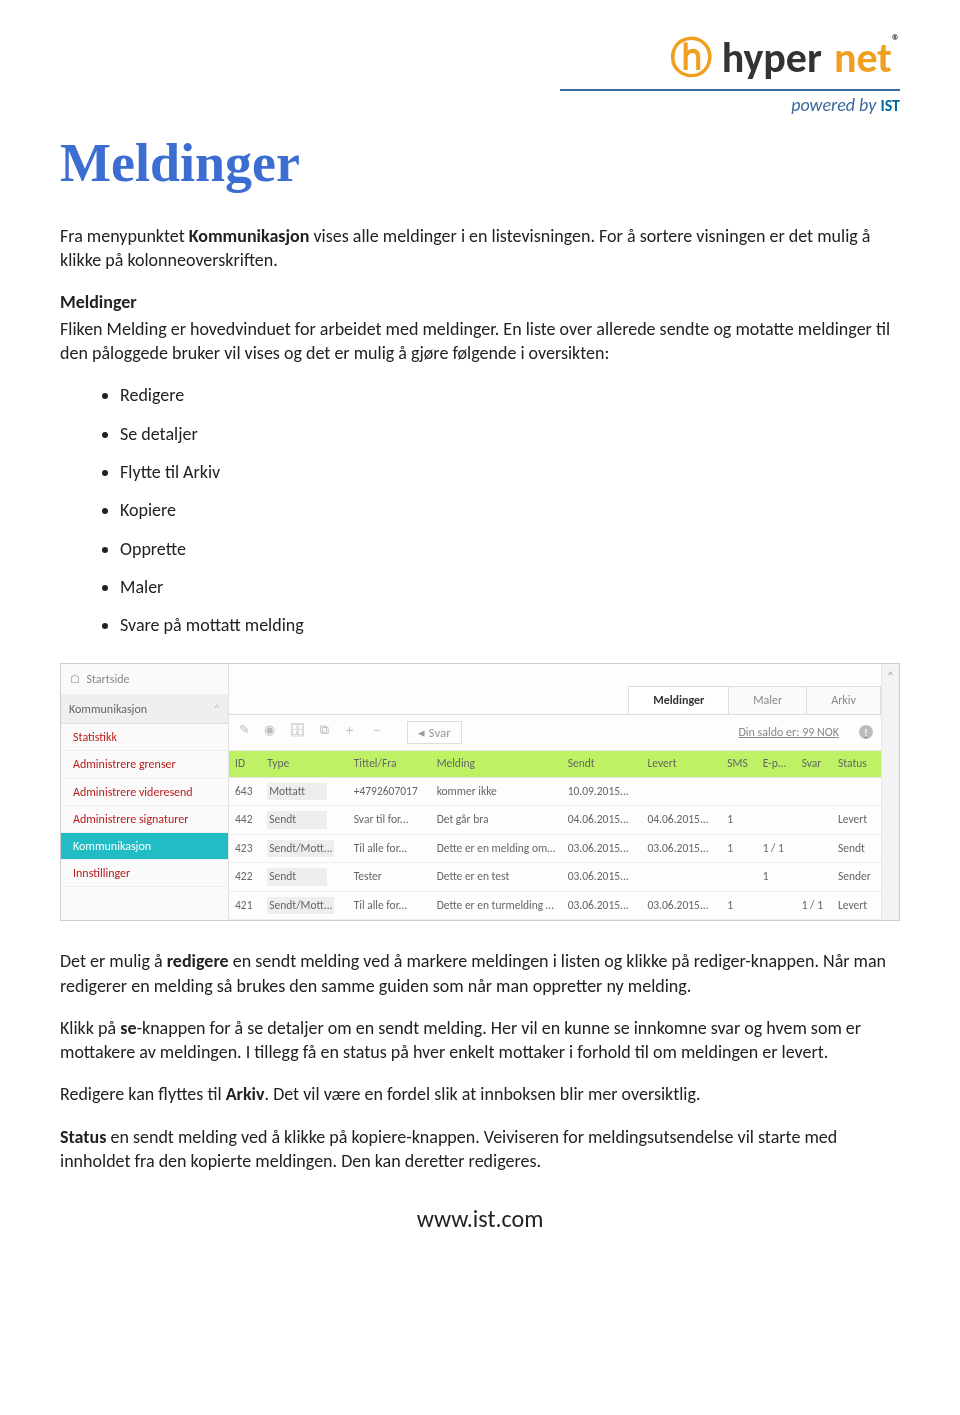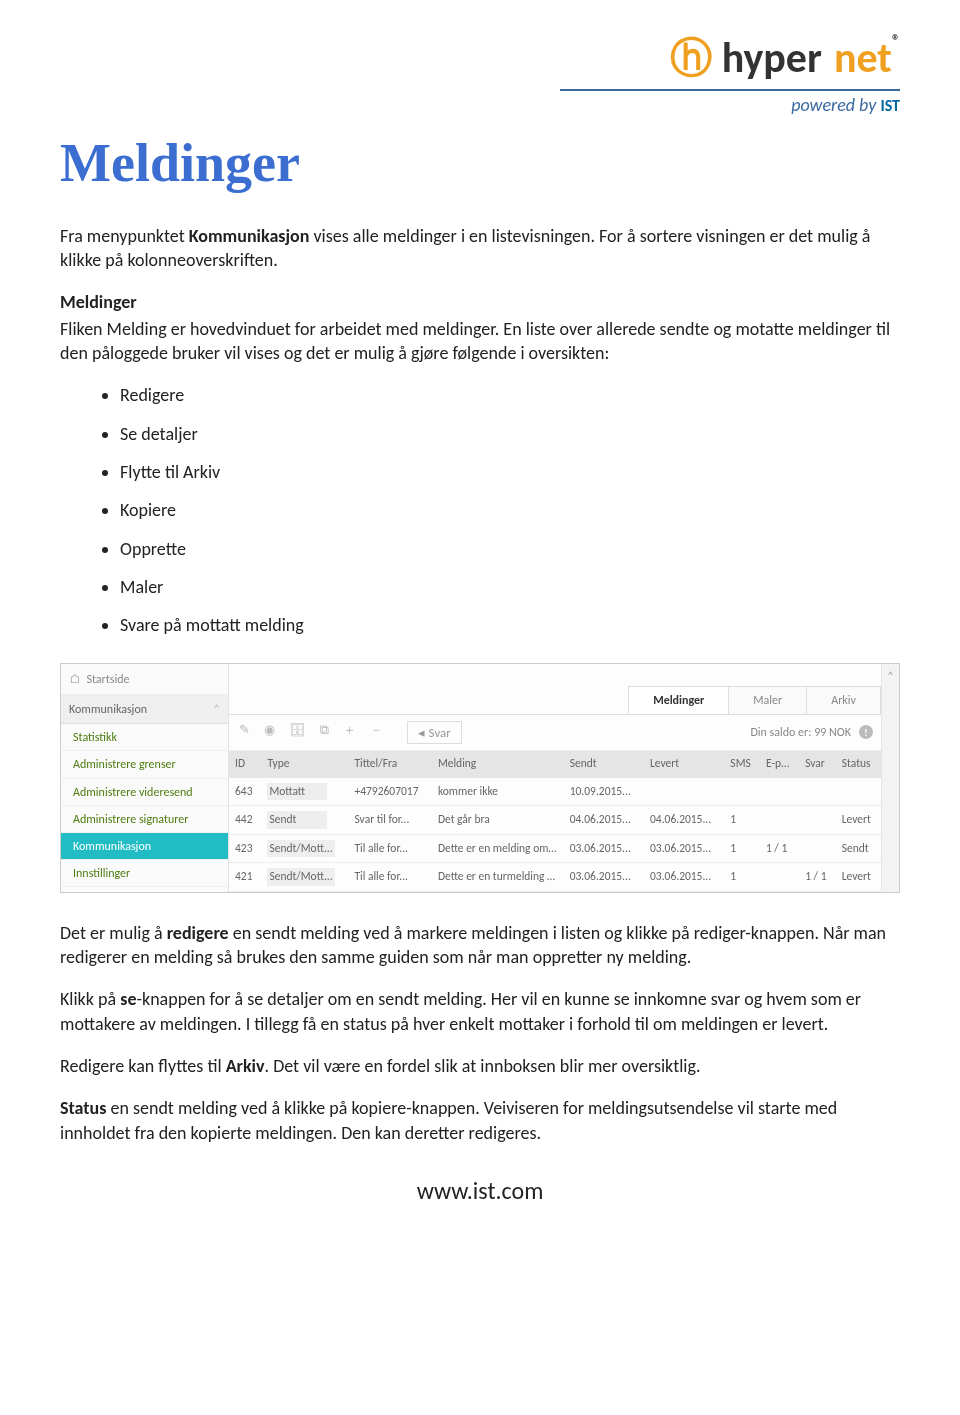--- a/index.html
+++ b/index.html
@@ -75,21 +75,21 @@
   }
   .sb-section {
     padding: 6px 8px;
     background: #efefef;
     color:#666;
     border-bottom:1px solid #e0e0e0;
     display:flex; justify-content:space-between; align-items:center;
   }
   .sb-item {
     padding: 5px 12px;
-    color: #4d7c0f;
+    color: #b91c1c;
     border-bottom:1px solid #f0f0f0;
     cursor:pointer;
   }
   .sb-item.active {
     background: #21bcc4;
     color: #fff;
   }
   .main {
     flex: 1;
     background: #fdfdfd;
@@ -121,37 +121,37 @@
     justify-content:space-between;
     padding: 6px 8px;
     border-bottom:1px solid #eee;
   }
   .tool-icons { display:flex; gap:10px; color:#bbb; font-size:13px;}
   .tool-btn { cursor:pointer; padding:0 2px;}
   .svar-btn {
     border:1px solid #ddd; padding:2px 10px; color:#999; margin-left:12px;
     display:inline-flex; align-items:center; gap:4px;
   }
-  .saldo { color:#888; display:flex; align-items:center; gap:8px;}
+  .saldo { color:#888; display:flex; align-items:center; gap:20px;text-decoration:underline;}
   .alert-dot {
     width:14px; height:14px; border-radius:50%; background:#bbb; color:#fff;
     display:inline-flex; align-items:center; justify-content:center; font-size:10px; font-weight:bold;
   }
   table.msgs {
     width:100%;
     border-collapse:collapse;
     font-size:11.5px;
   }
   table.msgs th {
     text-align:left;
     padding:5px 6px;
     color:#666;
     font-weight:normal;
     border-bottom:1px solid #e5e5e5;
-    background:#e5e5e5;
+    background:#bef264;
   }
   table.msgs td {
     padding:5px 6px;
     border-bottom:1px solid #eee;
     color:#666;
     white-space:nowrap;
     overflow:hidden;
     text-overflow:ellipsis;
     max-width:120px;
   }
@@ -291,20 +291,32 @@
             <td>Til alle for...</td>
             <td>Dette er en melding om tu...</td>
             <td>03.06.2015...</td>
             <td>03.06.2015...</td>
             <td>1</td>
             <td>1 / 1</td>
             <td></td>
             <td>Sendt</td>
           </tr>
           <tr>
+            <td>422</td>
+            <td><span class="type-chip">Sendt</span></td>
+            <td>Tester</td>
+            <td>Dette er en test</td>
+            <td>03.06.2015...</td>
+            <td></td>
+            <td></td>
+            <td>1</td>
+            <td></td>
+            <td>Sender</td>
+          </tr>
+          <tr>
             <td>421</td>
             <td><span class="type-chip">Sendt/Mott...</span></td>
             <td>Til alle for...</td>
             <td>Dette er en turmelding en...</td>
             <td>03.06.2015...</td>
             <td>03.06.2015...</td>
             <td>1</td>
             <td></td>
             <td>1 / 1</td>
             <td>Levert</td>

